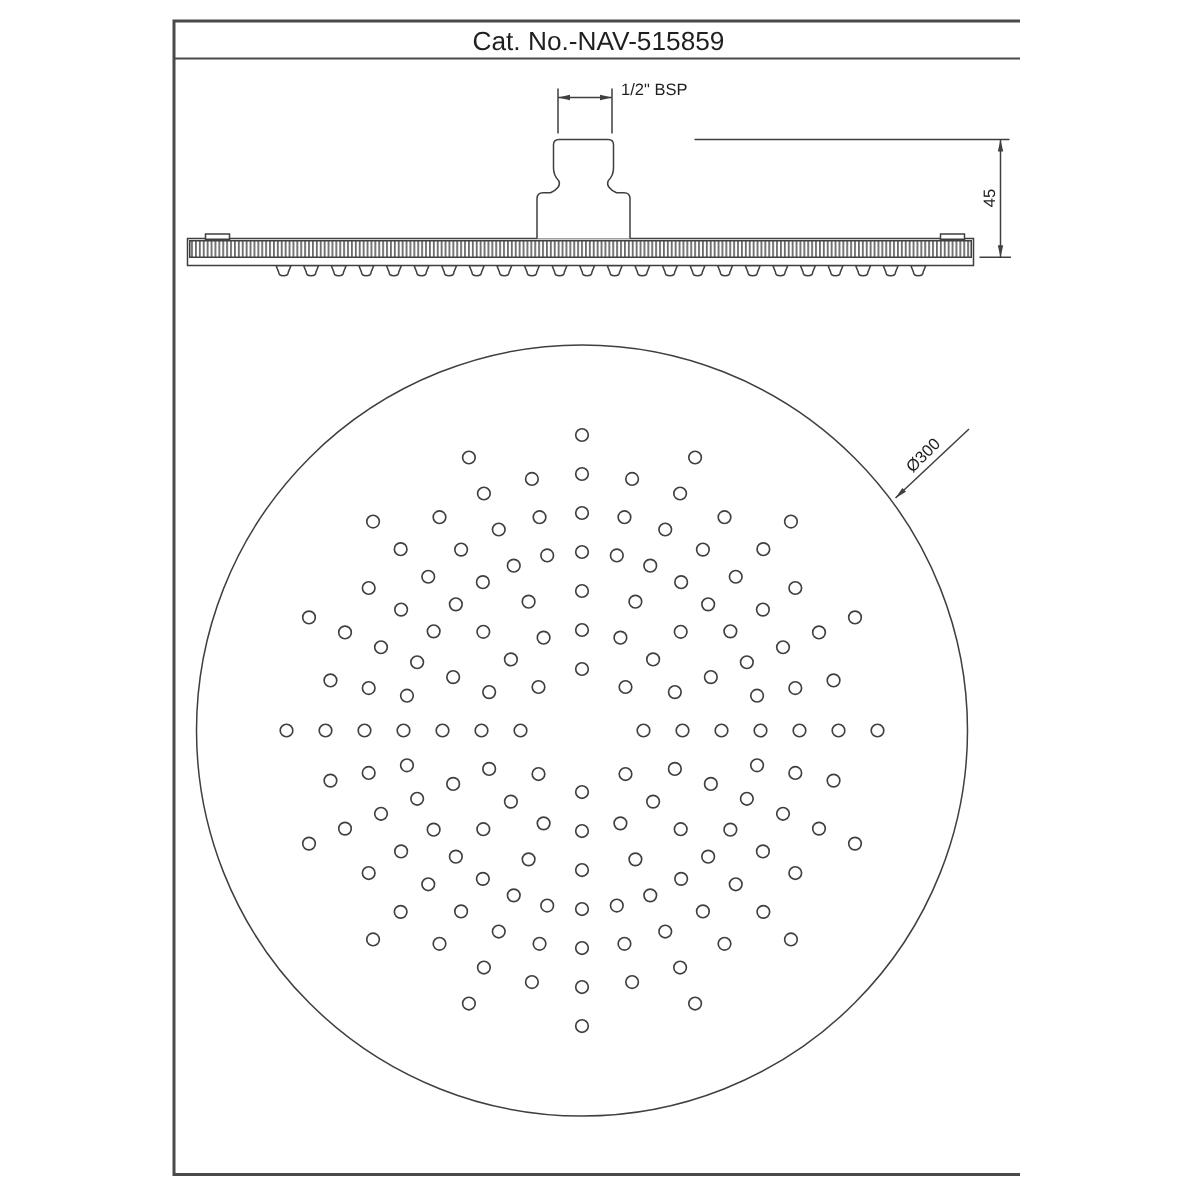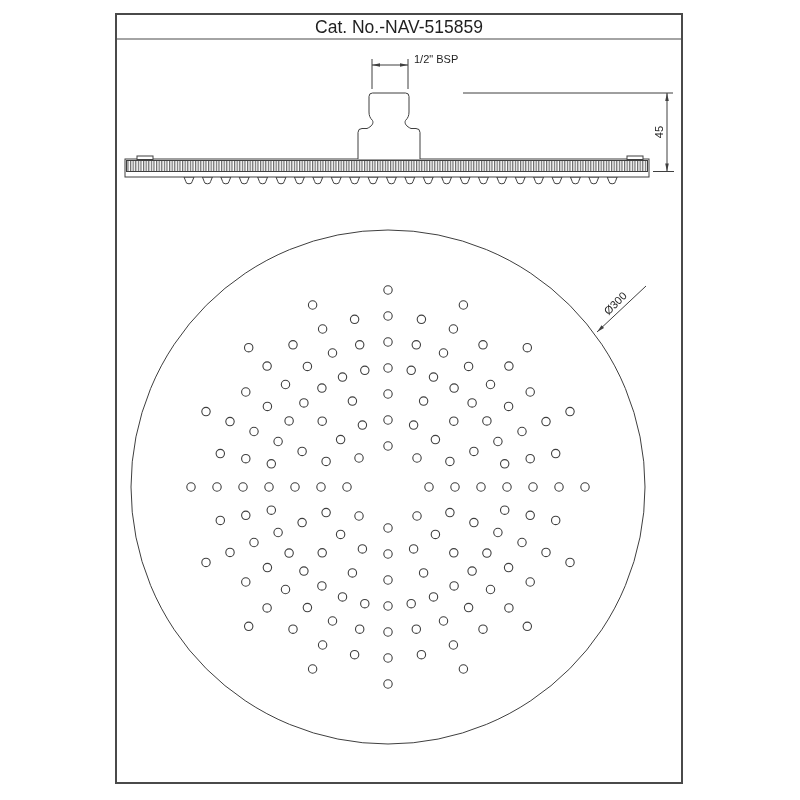--- a/index.html
+++ b/index.html
@@ -1,17 +1,17 @@
 <!DOCTYPE html>
 <html><head>
 <meta charset="utf-8">
 <style>
   html,body{margin:0;padding:0;background:#ffffff;}
   .page{position:relative;width:680px;height:800px;background:#ffffff;overflow:hidden;
-        font-family:"Liberation Sans", sans-serif;padding-left:34px;}
+        font-family:"Liberation Sans", sans-serif;}
   svg{position:absolute;left:0;top:0;}
   text{font-family:"Liberation Sans", sans-serif;fill:#1f1f1f;}
   .thin{stroke:#3f3f3f;stroke-width:1;fill:none;}
   .fillwhite{fill:#ffffff;}
 </style>
 </head>
 <body>
 
 <div class="page">
   <svg width="800" height="800" viewBox="0 0 800 800">

